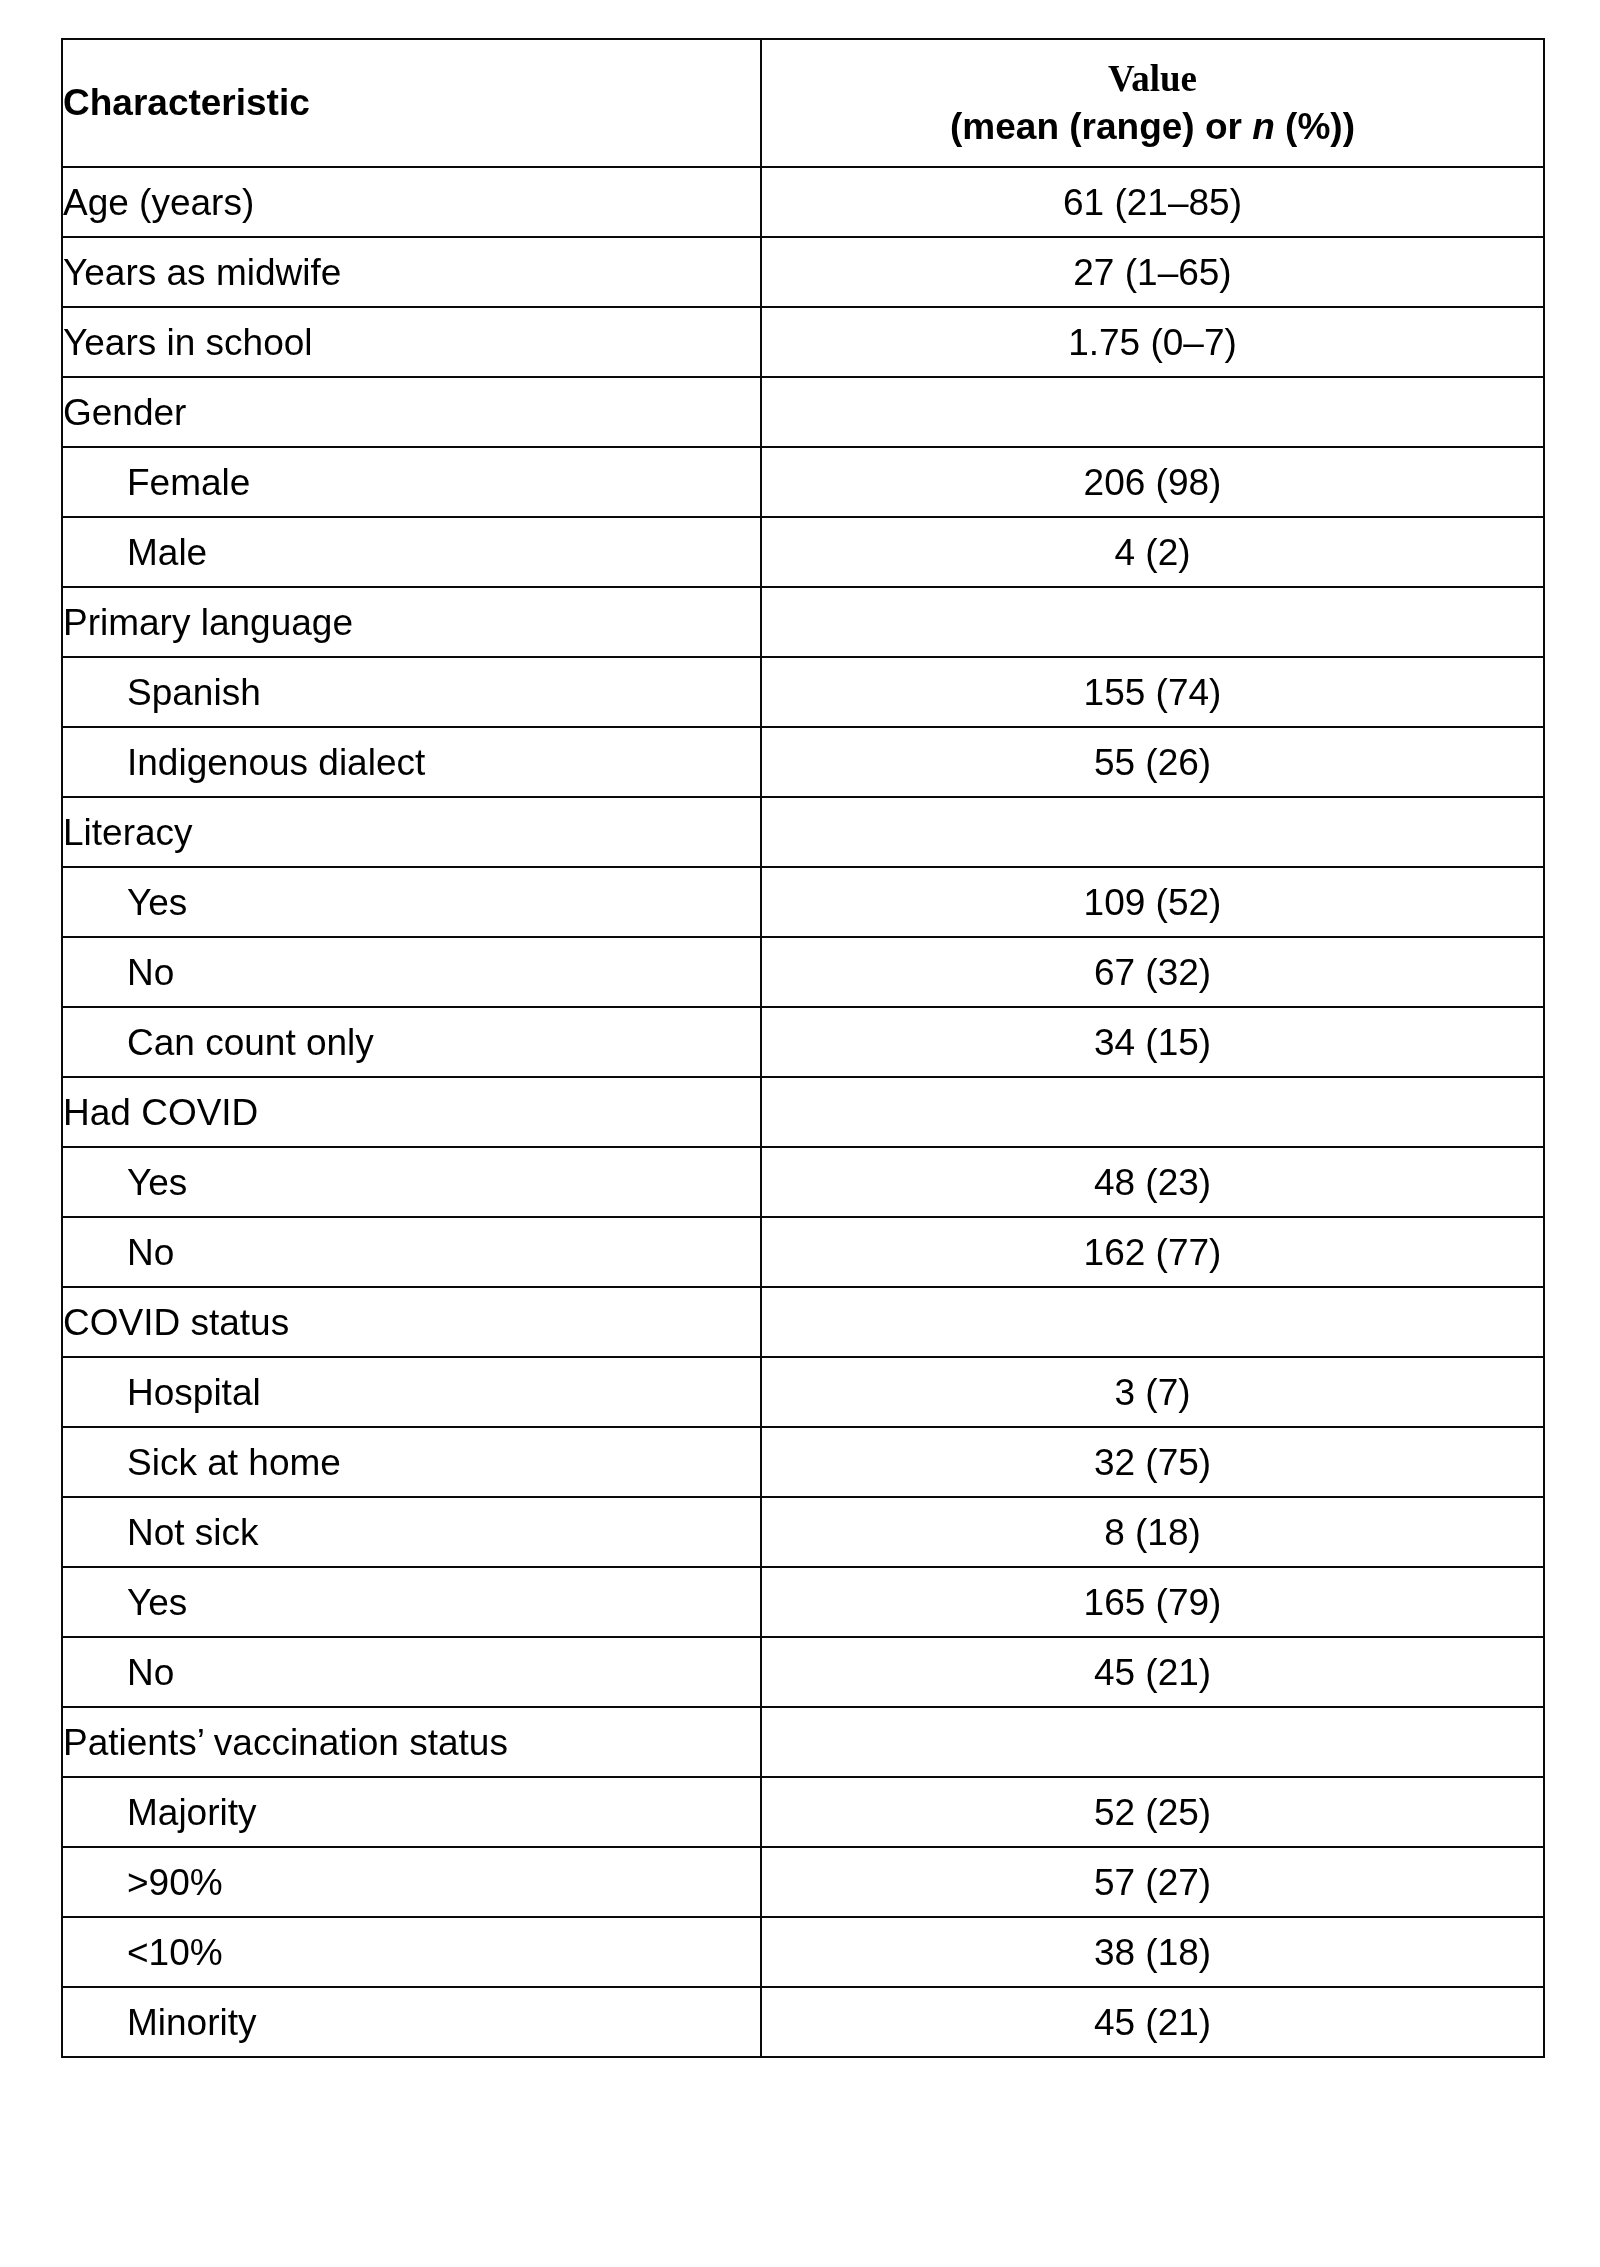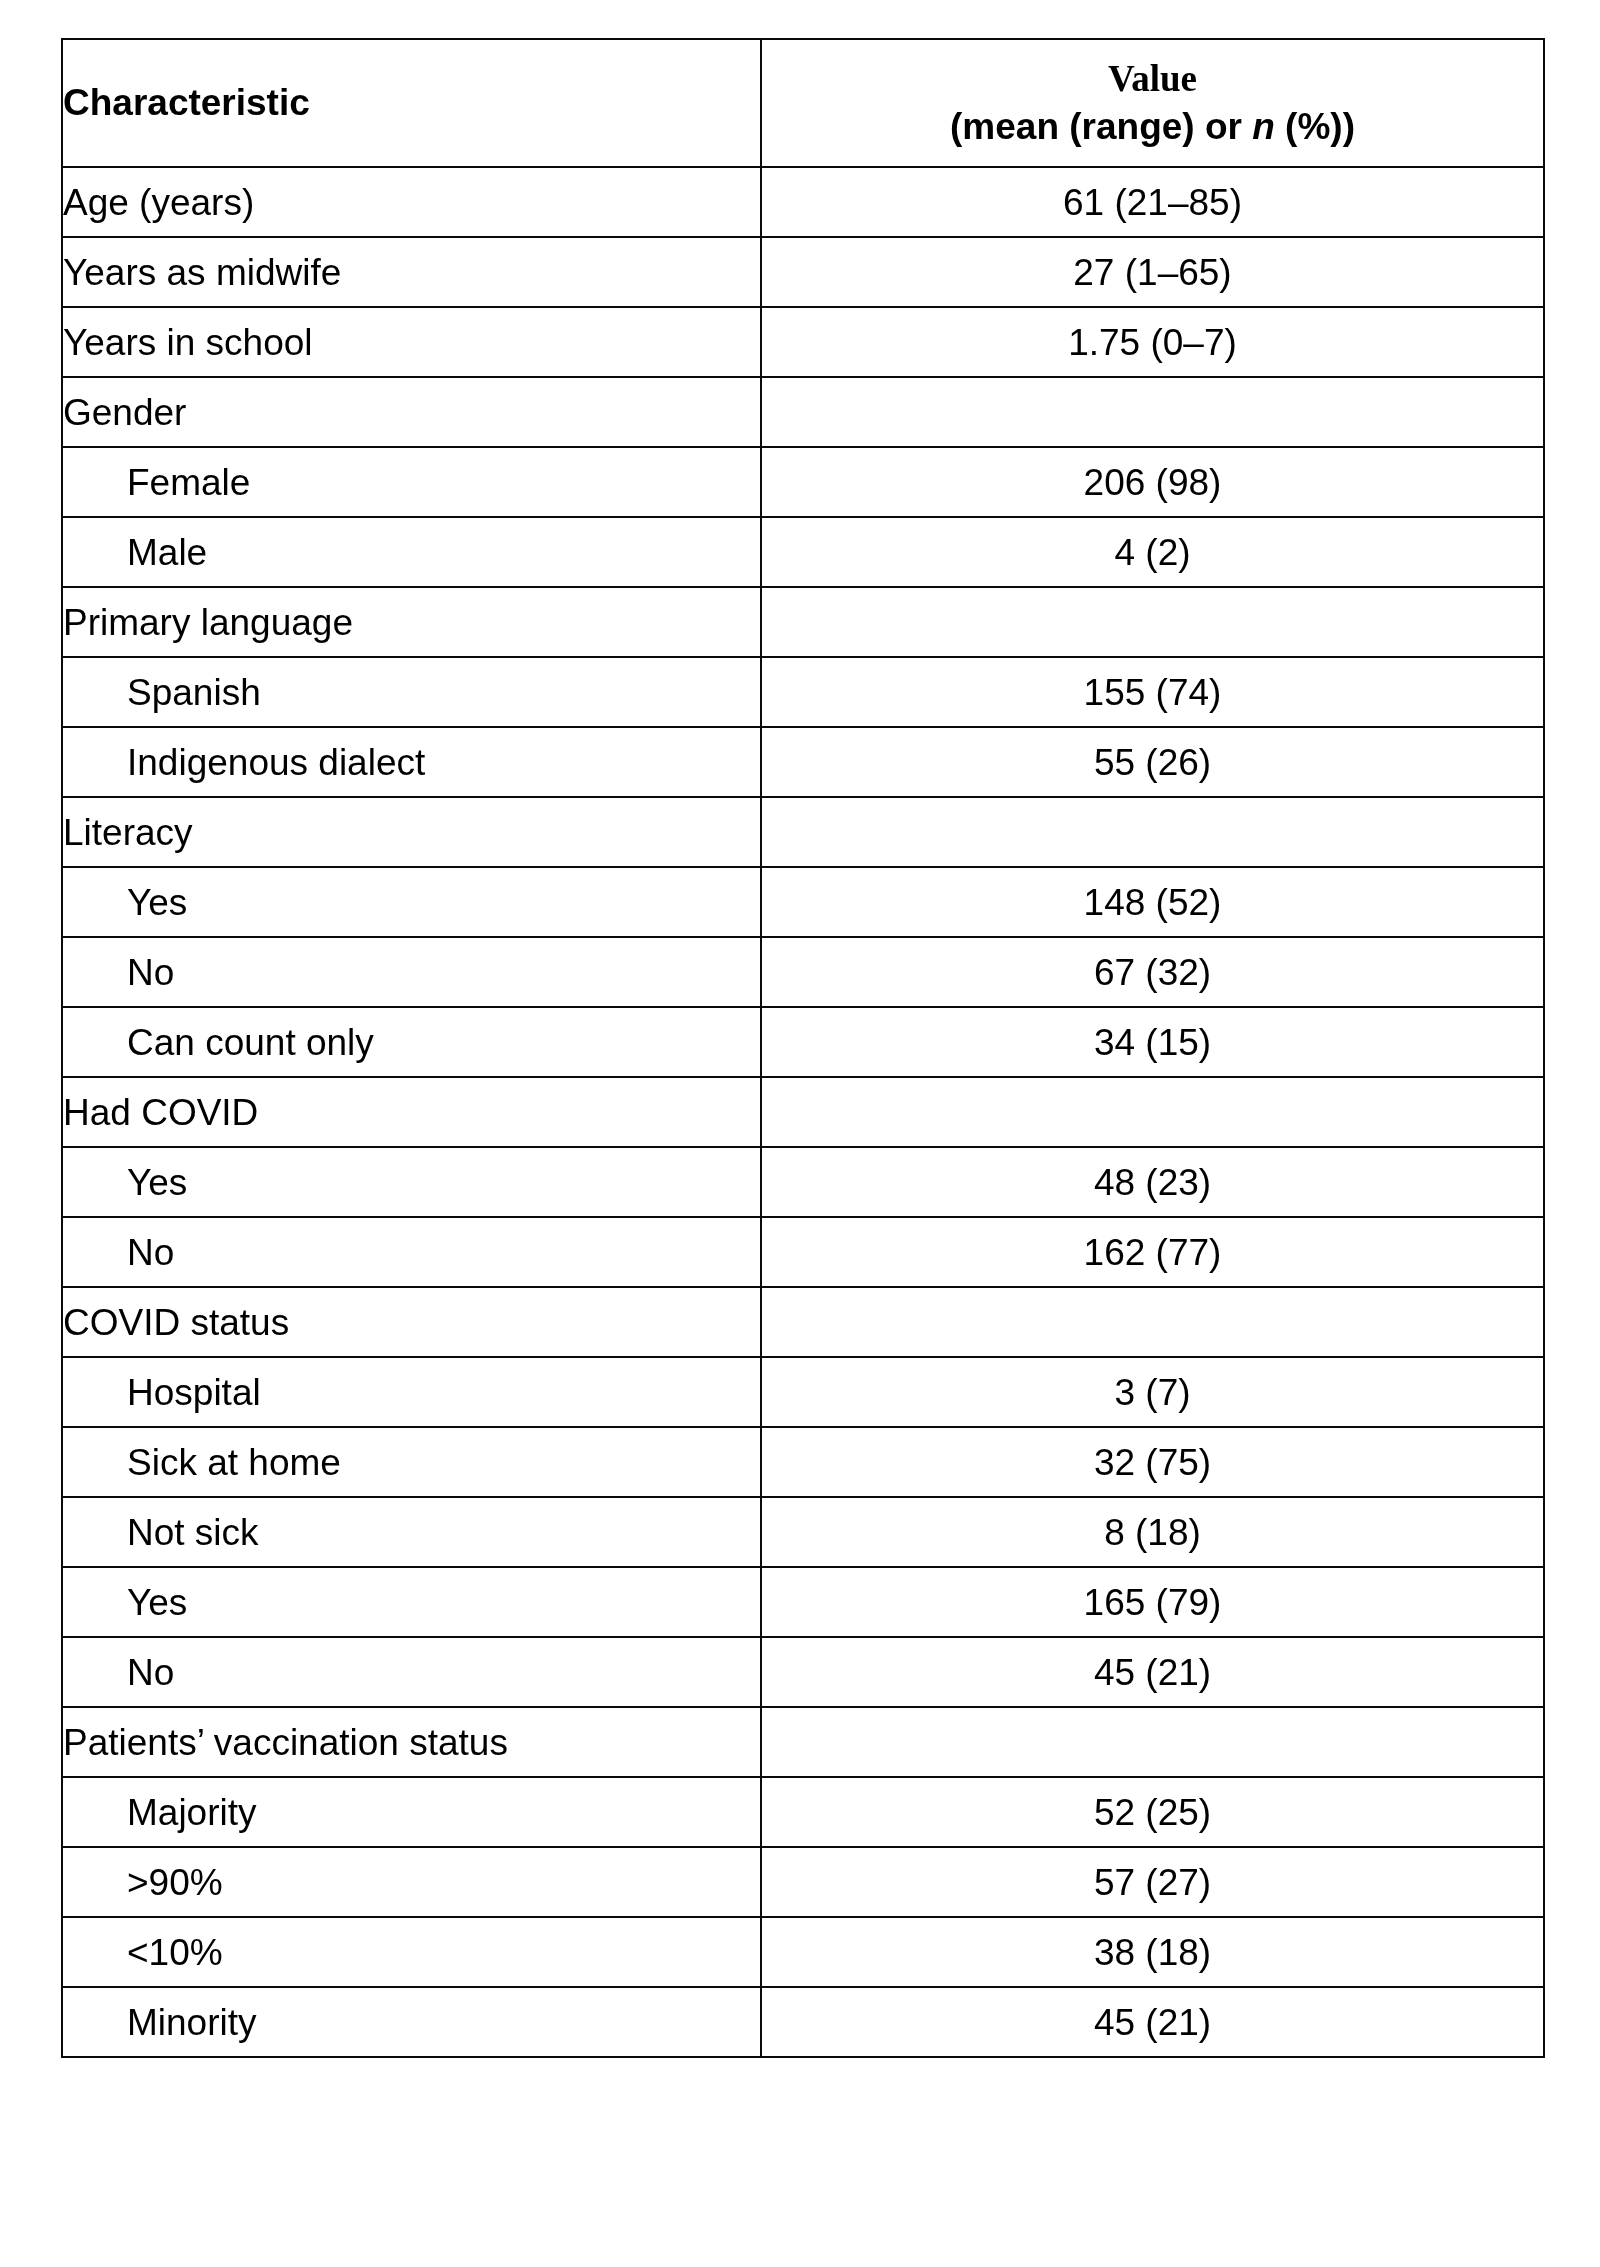--- a/index.html
+++ b/index.html
@@ -154,21 +154,21 @@
           <tr>
             <td class="cell-label sub">Indigenous dialect</td>
             <td class="cell-value">55 (26)</td>
           </tr>
           <tr>
             <td class="cell-label">Literacy</td>
             <td class="cell-value empty"></td>
           </tr>
           <tr>
             <td class="cell-label sub">Yes</td>
-            <td class="cell-value">148 (52)</td>
+            <td class="cell-value">109 (52)</td>
           </tr>
           <tr>
             <td class="cell-label sub">No</td>
             <td class="cell-value">67 (32)</td>
           </tr>
           <tr>
             <td class="cell-label sub">Can count only</td>
             <td class="cell-value">34 (15)</td>
           </tr>
           <tr>

